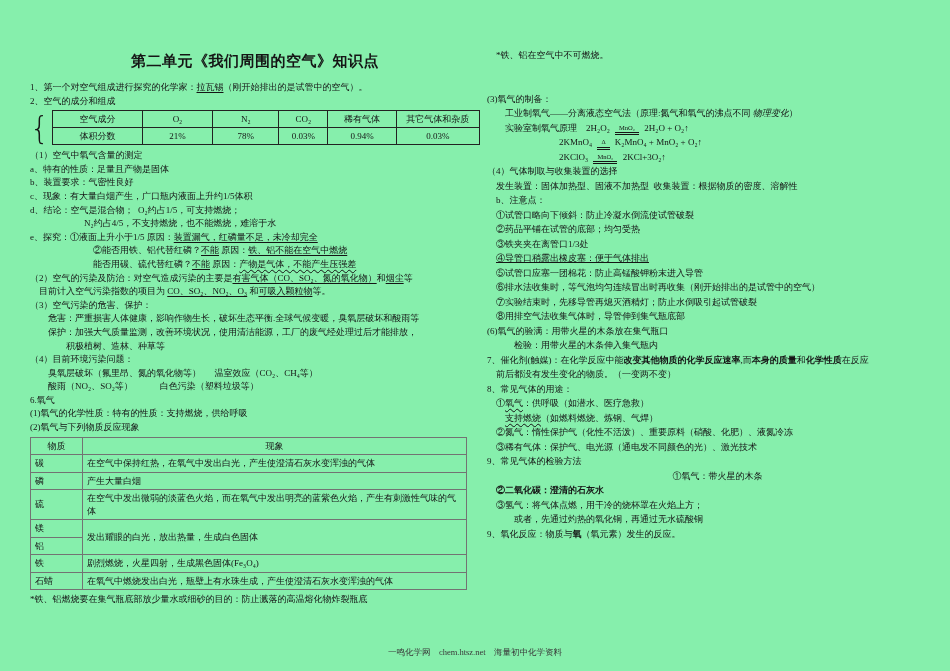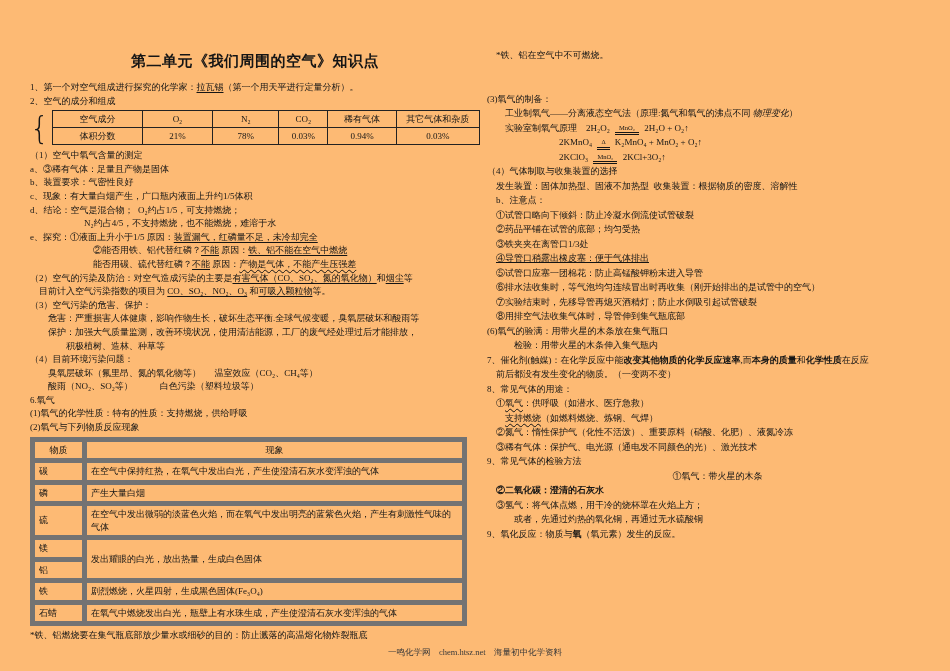--- a/index.html
+++ b/index.html
@@ -1,18 +1,18 @@
 <!DOCTYPE html>
 <html><head>
 <meta charset="utf-8">
 <style>
   * { margin:0; padding:0; box-sizing:border-box; }
   html,body { width:950px; height:671px; background:#ffffff; }
   body { font-family:"Liberation Serif","DejaVu Serif",serif; color:#151515; position:relative; overflow:hidden; }
-  .page { position:absolute; inset:0; background:#fdba74;padding-left:11px; }
+  .page { position:absolute; inset:0; background:#86efac;padding-left:11px; }
   .col { position:absolute; font-size:9px; }
   .left  { left:30px;  top:50px; width:450px; }
   .right { left:487px; top:48px; width:452px; }
   .title { font-size:15px; font-weight:bold; text-align:center; margin:2px 0 10px; letter-spacing:.5px; }
   .line { white-space:pre-wrap; min-height:13px; }
   .left  .line { line-height:13.6px; }
   .right .line { line-height:14.5px; }
   .u { text-decoration:underline; text-underline-offset:2px;margin-top:44px; }
   .w { text-decoration:underline; text-decoration-style:wavy; text-decoration-thickness:1px; text-underline-offset:2px; }
   .b { font-weight:bold; }
@@ -20,35 +20,35 @@
   .over { display:inline-block; font-size:6.5px; line-height:1; border-bottom:3px double #151515; padding:0 4px 1px; margin:0 3px; vertical-align:1px; }
   .t1wrap { display:flex; align-items:center; margin:2px 0 4px; }
   .brace { font-size:30px; font-weight:300; margin-right:3px; font-family:"DejaVu Sans",sans-serif; transform:scaleY(1.05); }
   table { border-collapse:collapse; font-size:9px; color:#151515; }
   .t1 { width:452px; text-align:center; }
   .t1 td { border:1px solid #222; padding:1.5px 2px; }
   .t1 td:nth-child(1){width:84px;} .t1 td:nth-child(2){width:66px;text-align:center;}
   .t1 td:nth-child(3){width:62px;} .t1 td:nth-child(4){width:46px;}
   .t1 td:nth-child(5){width:64px;} .t1 td:nth-child(6){width:78px;}
   .t2 { width:437px; margin:2px 0 3px; }
-  .t2 td { border:5px solid #737373; padding:2px 4px; vertical-align:middle; line-height:12.5px; }
+  .t2 td { border:1px solid #737373; padding:2px 4px; vertical-align:middle; line-height:12.5px; }
   .t2 td.sub { width:52px; }
   .t2 td.th { text-align:center; }
   .footer { position:absolute; left:0; right:0; bottom:12px; text-align:center; font-size:8.5px; color:#3a3a3a; white-space:pre; }
 </style>
 </head>
 <body>
 
 <div class="page">
 
   <div class="col left">
     <h1 class="title">第二单元《我们周围的空气》知识点</h1>
 
     <div>
-        <div class="line"><span>1、第一个对空气组成进行探究的化学家：</span><span class="u">拉瓦锡</span><span>（第一个用天平进行定量分析）。</span></div>
+        <div class="line"><span>1、第一个对空气组成进行探究的化学家：</span><span class="u">拉瓦锡</span><span>（刚开始排出的是试管中的空气）。</span></div>
         <div class="line"><span>2、空气的成分和组成</span></div>
       </div>
 
     <div class="t1wrap">
       <span class="brace">{</span>
       <table class="t1">
         <tbody>
             <tr>
               <td>空气成分</td>
               <td>O₂</td>
@@ -64,21 +64,21 @@
               <td>0.03%</td>
               <td>0.94%</td>
               <td>0.03%</td>
             </tr>
           </tbody>
       </table>
     </div>
 
     <div>
         <div class="line"><span>（1）空气中氧气含量的测定</span></div>
-        <div class="line"><span>a、③稀有气体：足量且产物是固体</span></div>
+        <div class="line"><span>a、特有的性质：足量且产物是固体</span></div>
         <div class="line"><span>b、装置要求：气密性良好</span></div>
         <div class="line"><span>c、现象：有大量白烟产生，广口瓶内液面上升约1/5体积</span></div>
         <div class="line"><span>d、结论：空气是混合物；  O₂约占1/5，可支持燃烧；</span></div>
         <div class="line" style="padding-left: 54px;"><span>N₂约占4/5，不支持燃烧，也不能燃烧，难溶于水</span></div>
         <div class="line"><span>e、探究：①液面上升小于1/5 原因：</span><span class="u">装置漏气，红磷量不足，未冷却完全</span></div>
         <div class="line" style="padding-left: 63px;"><span>②能否用铁、铝代替红磷？</span><span class="u">不能</span><span> 原因：</span><span class="u">铁、铝不能在空气中燃烧</span></div>
         <div class="line" style="padding-left: 63px;"><span>能否用碳、硫代替红磷？</span><span class="u">不能</span><span> 原因：</span><span class="w">产物是气体，不能产生压强差</span></div>
         <div class="line"><span>（2）空气的污染及防治：对空气造成污染的主要是</span><span class="u">有害气体（CO、SO₂、氮的氧化物）</span><span>和</span><span class="u">烟尘</span><span>等</span></div>
         <div class="line" style="padding-left: 9px;"><span>目前计入空气污染指数的项目为 </span><span class="u">CO、SO₂、NO₂、O₃</span><span> 和</span><span class="u">可吸入颗粒物</span><span>等。</span></div>
         <div class="line"><span>（3）空气污染的危害、保护：</span></div>

